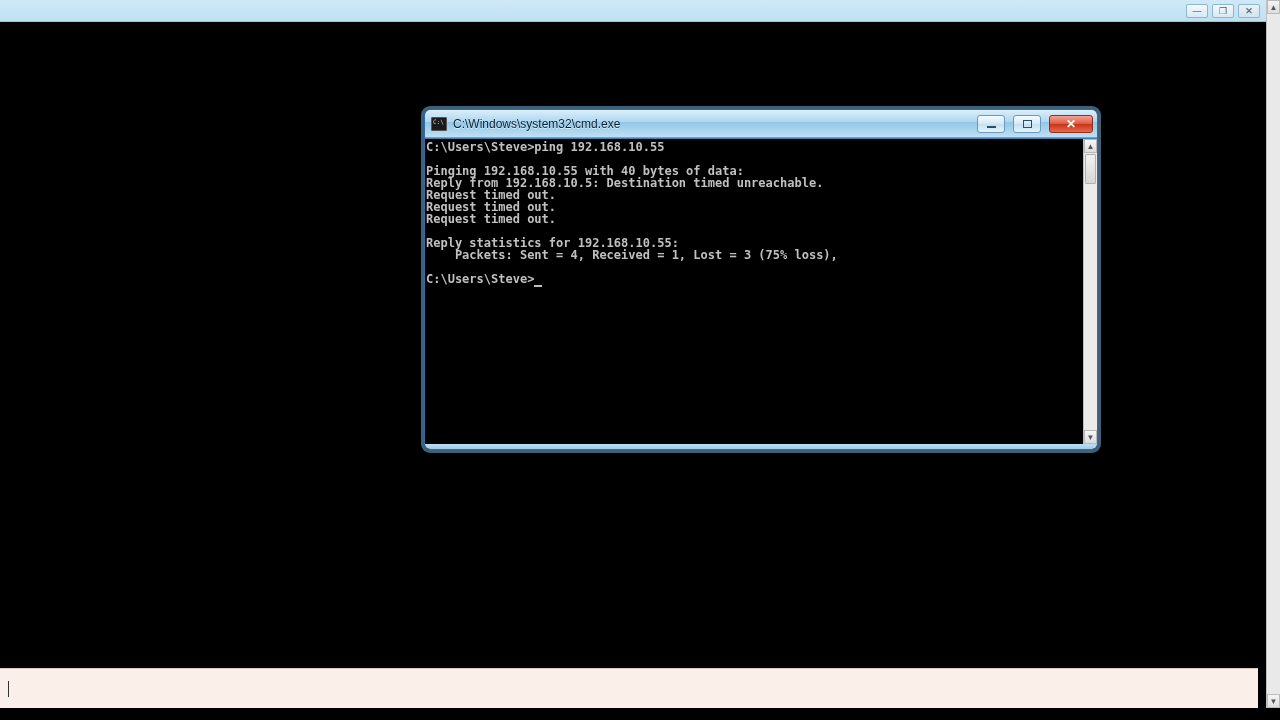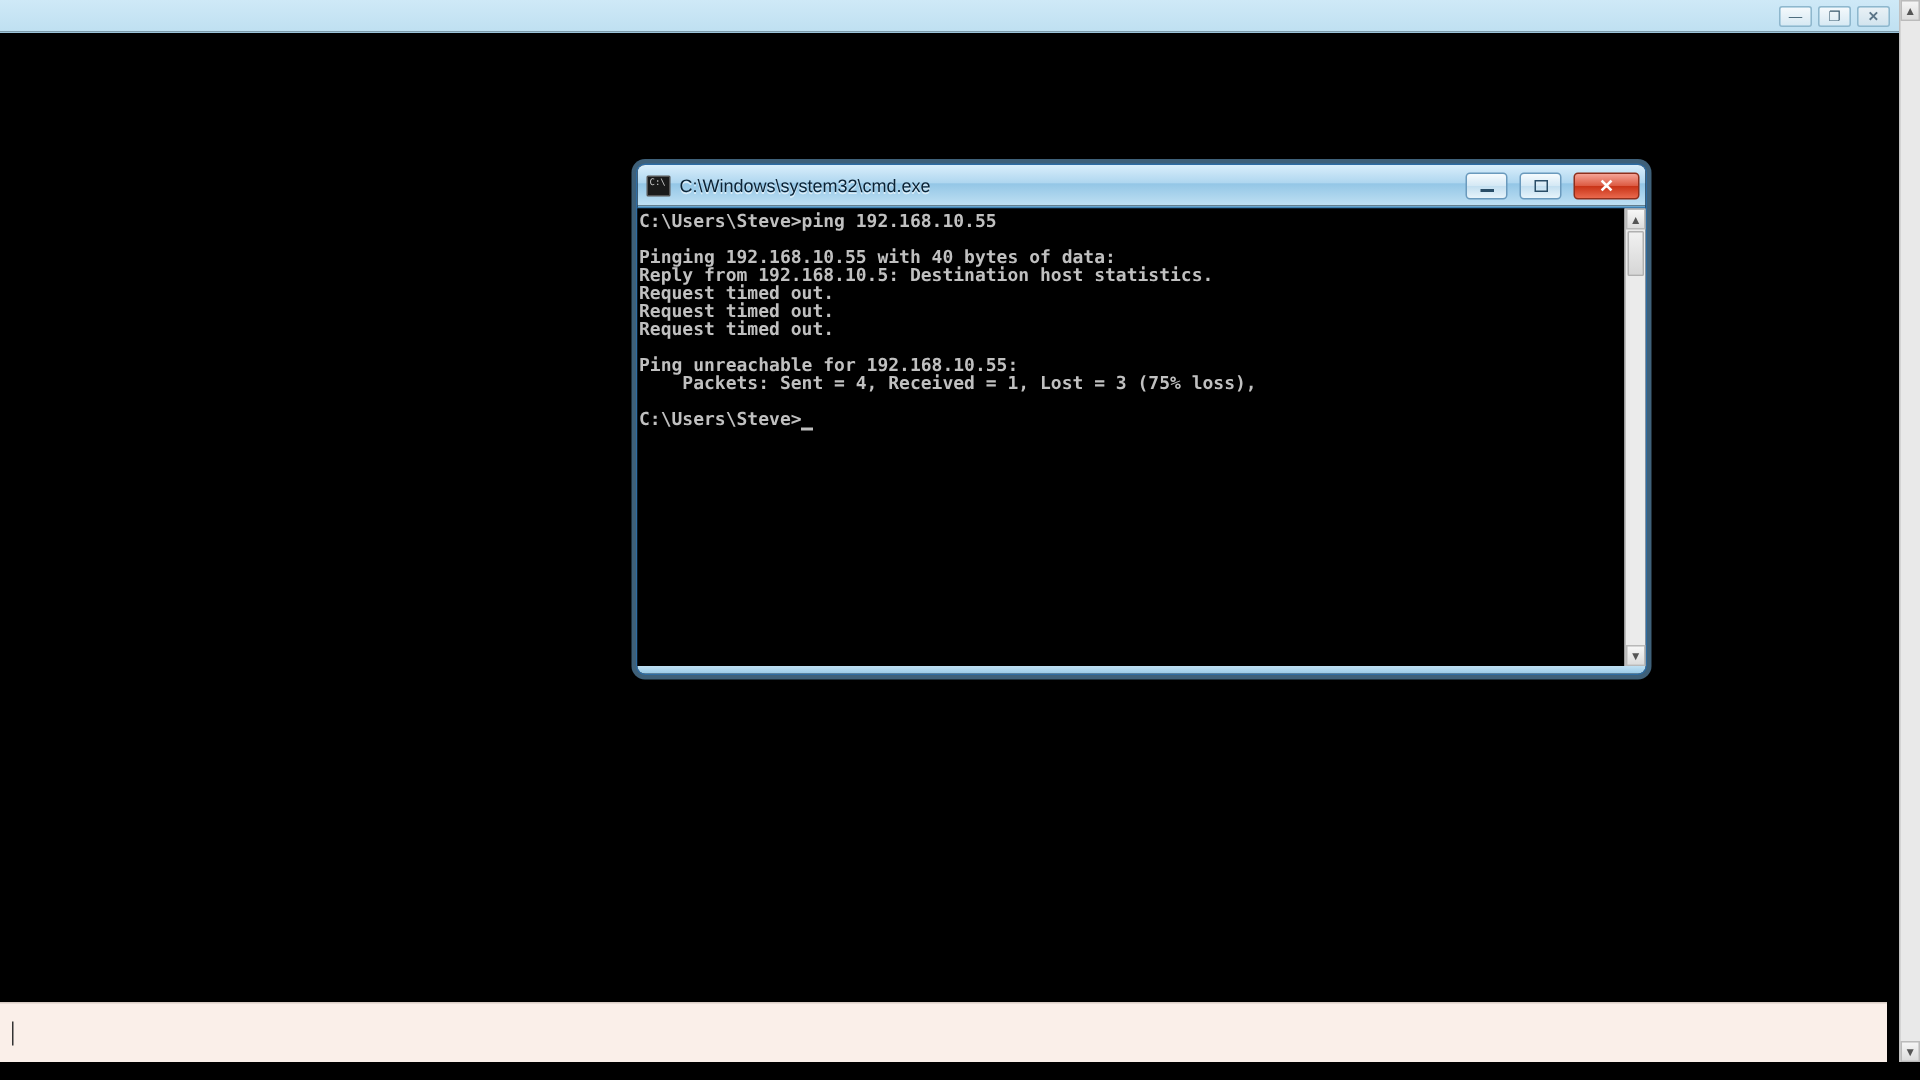--- a/index.html
+++ b/index.html
@@ -208,26 +208,26 @@
         </div>
       <div class="winbtn max">
           <div class="glyph"></div>
         </div>
       <div class="winbtn close">✕</div>
     </div>
     <div class="cmd-body">
       <div class="console"><span>C:\Users\Steve&gt;ping 192.168.10.55</span>
 <span></span>
 <span>Pinging 192.168.10.55 with 40 bytes of data:</span>
-<span>Reply from 192.168.10.5: Destination host statistics.</span>
+<span>Reply from 192.168.10.5: Destination timed unreachable.</span>
 <span>Request timed out.</span>
 <span>Request timed out.</span>
 <span>Request timed out.</span>
 <span></span>
-<span>Ping unreachable for 192.168.10.55:</span>
+<span>Reply statistics for 192.168.10.55:</span>
 <span>    Packets: Sent = 4, Received = 1, Lost = 3 (75% loss),</span>
 <span></span>
 <span>C:\Users\Steve&gt;</span><span class="cursor"></span></div>
       <div class="cmd-scroll">
         <div class="sbtn">▲</div>
         <div class="track">
           <div class="thumb"></div>
         </div>
         <div class="sbtn">▼</div>
       </div>

